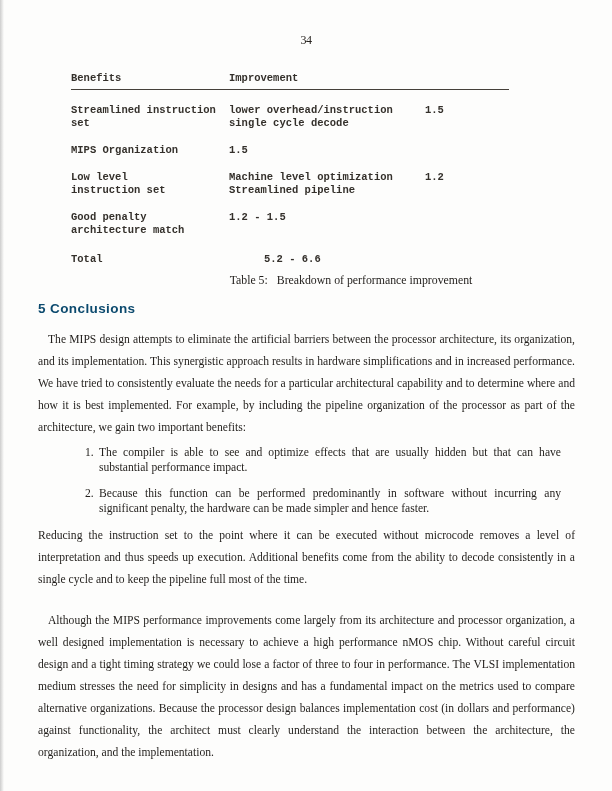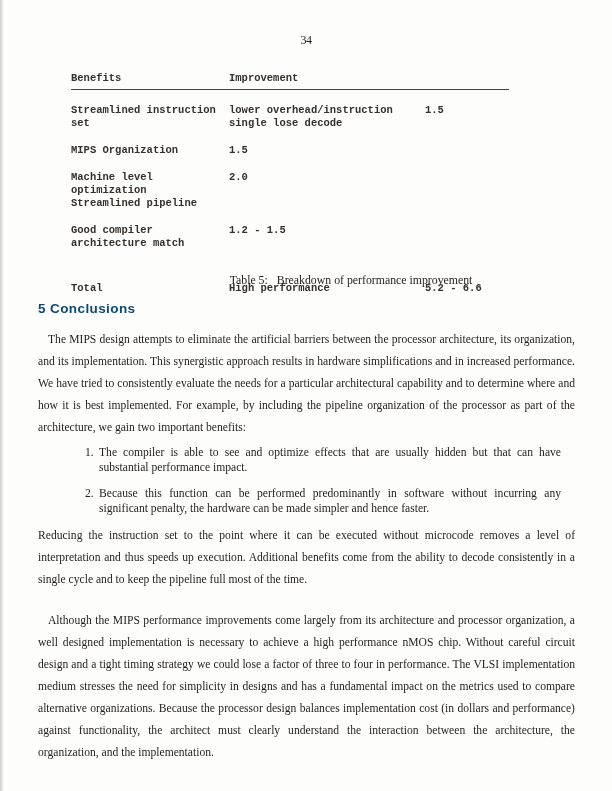--- a/index.html
+++ b/index.html
@@ -48,21 +48,21 @@
   }
   .t-grid {
     display: grid;
     grid-template-columns: 158px 196px 1fr;
   }
   .t-head {
     border-bottom: 1.6px solid #45403a;
     padding-bottom: 4px;
   }
   .t-row { margin-top: 14px; }
-  .t-row.total { margin-top: 32px; }
+  .t-row.total { margin-top: 16px; gap: 35px; }
   .t-cell { white-space: pre-wrap; }
 
   .table-caption {
     position: absolute;
     top: 273px; left: 0;
     width: 100%;
     text-align: center;
     font-family: "Liberation Serif", serif;
     font-size: 11.8px;
     color: #201d1a;
@@ -123,44 +123,45 @@
   <div class="perf-table">
     <div class="t-grid t-head">
       <div class="t-cell">Benefits</div>
       <div class="t-cell">Improvement</div>
     </div>
 
     <div class="t-grid t-row">
       <div class="t-cell">Streamlined instruction
 set</div>
       <div class="t-cell">lower overhead/instruction
-single lose decode</div>
+single cycle decode</div>
       <div class="t-cell">1.5</div>
     </div>
 
     <div class="t-grid t-row">
       <div class="t-cell">MIPS Organization</div>
       <div class="t-cell">1.5</div>
     </div>
 
     <div class="t-grid t-row">
+      <div class="t-cell">Low level
+instruction set</div>
       <div class="t-cell">Machine level optimization
 Streamlined pipeline</div>
-      <div class="t-cell">2.0</div>
+      <div class="t-cell">1.2</div>
     </div>
 
     <div class="t-grid t-row">
-      <div class="t-cell">Good compiler
+      <div class="t-cell">Good penalty
 architecture match</div>
       <div class="t-cell">1.2 - 1.5</div>
     </div>
 
     <div class="t-grid t-row total">
       <div class="t-cell">Total</div>
-      <div class="t-cell">High performance</div>
       <div class="t-cell">5.2 - 6.6</div>
     </div>
   </div>
 
   <div class="table-caption">
     <span class="cap-label">Table 5:</span><span>Breakdown of performance improvement</span>
   </div>
 
   <div class="section-heading">5 Conclusions</div>
 

